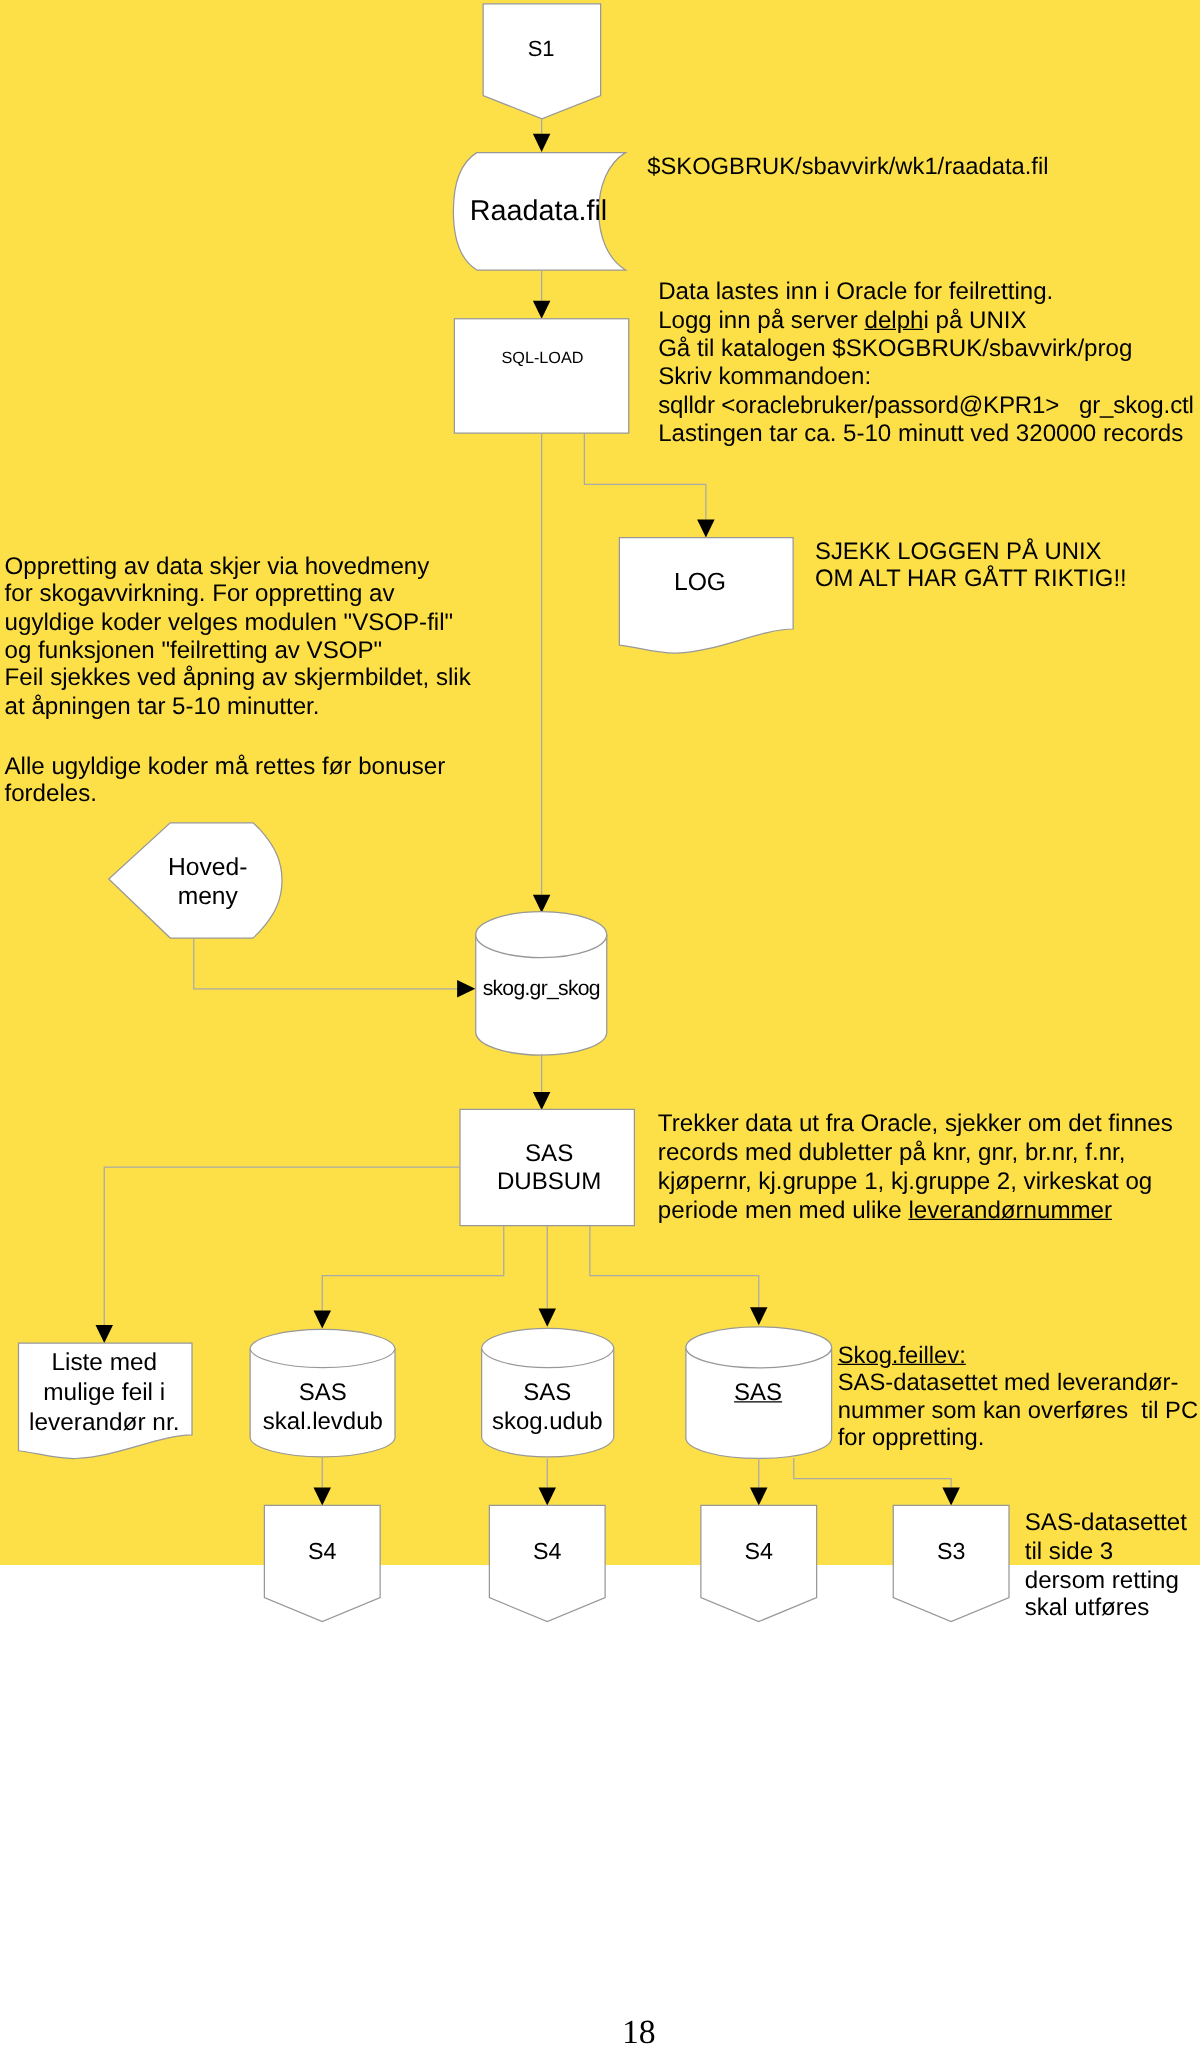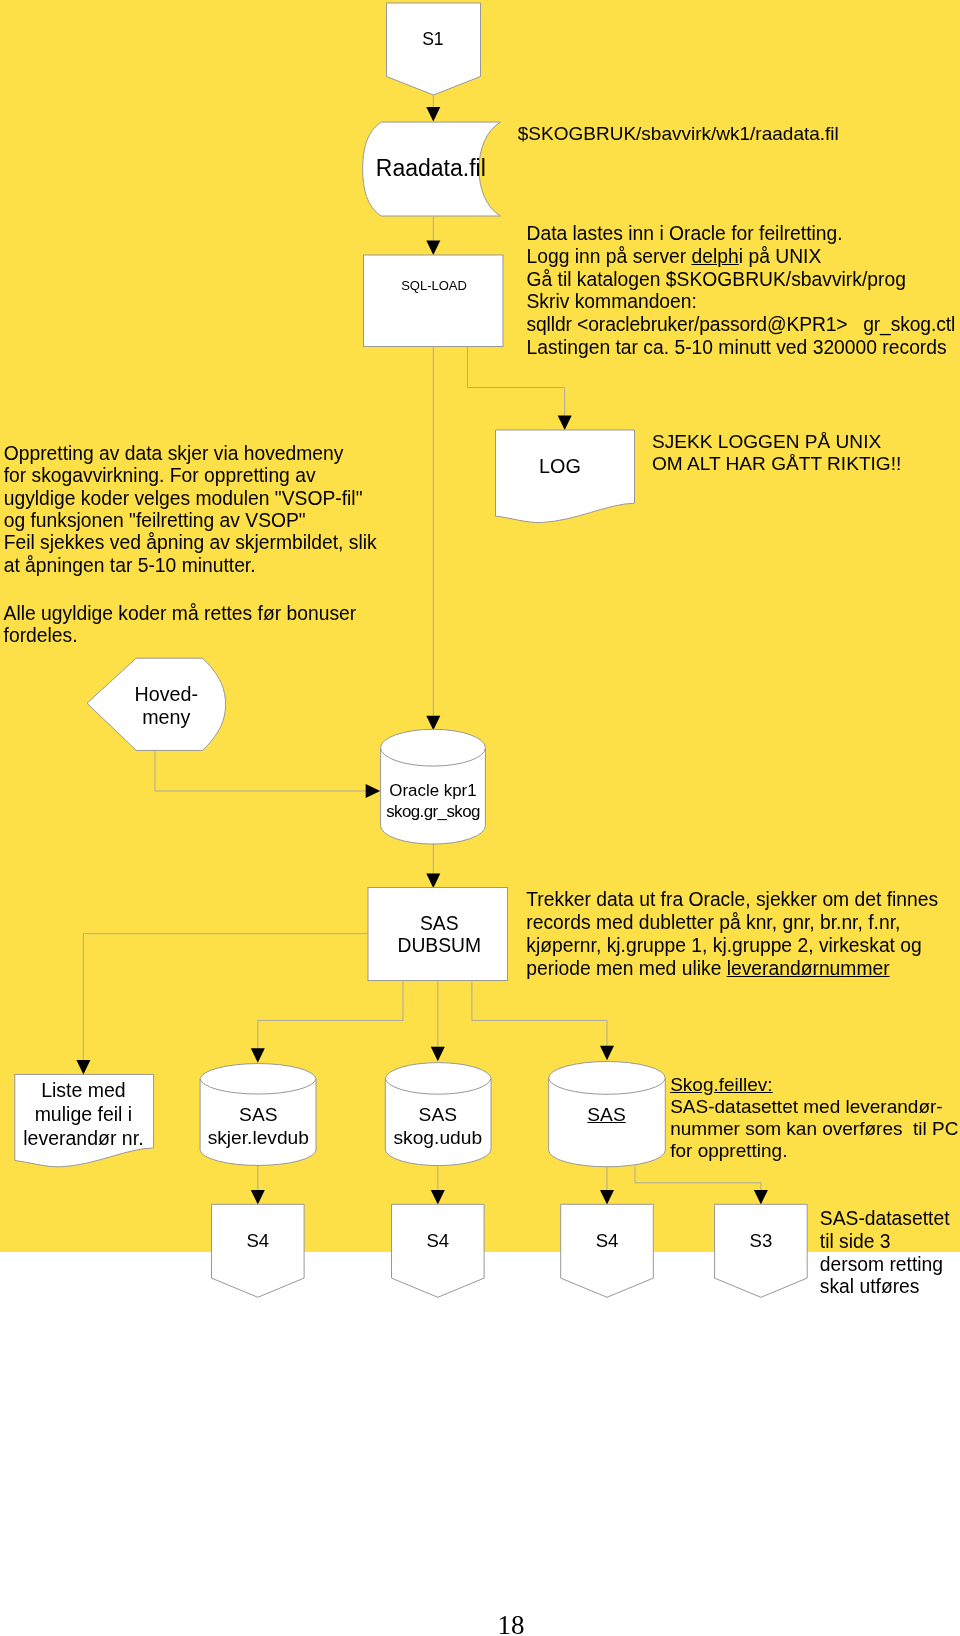--- a/index.html
+++ b/index.html
@@ -68,24 +68,24 @@
 <path class="sh" d="M 211.5 1204.3 L 304.1 1204.3 L 304.1 1278.1 L 257.8 1297.3 L 211.5 1278.1 Z"></path>
 <path class="sh" d="M 391.5 1204.3 L 484.1 1204.3 L 484.1 1278.1 L 437.8 1297.3 L 391.5 1278.1 Z"></path>
 <path class="sh" d="M 560.7 1204.3 L 653.3 1204.3 L 653.3 1278.1 L 607.0 1297.3 L 560.7 1278.1 Z"></path>
 <path class="sh" d="M 714.6 1204.3 L 807.2 1204.3 L 807.2 1278.1 L 760.9 1297.3 L 714.6 1278.1 Z"></path>
 </svg>
 <div class="lbl ctr" style="left:182.90px;top:28.92px;width:500px;font-size:17.6px;line-height:21.6px;"><div class="ln">S1</div></div>
 <div class="lbl ctr" style="left:180.80px;top:158.12px;width:500px;font-size:23px;line-height:21.0px;"><div class="ln">Raadata.fil</div></div>
 <div class="lbl ctr" style="left:184.00px;top:275px;width:500px;font-size:13px;line-height:21.6px;"><div class="ln">SQL-LOAD</div></div>
 <div class="lbl ctr" style="left:310px;top:455.43px;width:500px;font-size:19.8px;line-height:22.0px;"><div class="ln">LOG</div></div>
 <div class="lbl ctr" style="left:-83.80px;top:683.00px;width:500px;font-size:19.7px;line-height:22.8px;"><div class="ln">Hoved-</div><div class="ln">meny</div></div>
-<div class="lbl ctr" style="left:183.00px;top:780.02px;width:500px;font-size:16.9px;line-height:21.4px;"><div class="ln">Oracle kpr1</div><div class="ln" style="letter-spacing:-0.56px;">skog.gr_skog</div></div>
+<div class="lbl ctr" style="left:183.00px;top:780.02px;width:500px;font-size:16.9px;line-height:21.4px;"><div class="ln" style="letter-spacing:-0.56px;">skog.gr_skog</div></div>
 <div class="lbl ctr" style="left:189.30px;top:912.55px;width:500px;font-size:19.3px;line-height:22.7px;"><div class="ln">SAS</div><div class="ln">DUBSUM</div></div>
 <div class="lbl ctr" style="left:-166.60px;top:1079.17px;width:500px;font-size:19.5px;line-height:23.9px;"><div class="ln">Liste med</div><div class="ln">mulige feil i</div><div class="ln">leverandør nr.</div></div>
-<div class="lbl ctr" style="left:8.30px;top:1104.45px;width:500px;font-size:19.2px;line-height:22.5px;"><div class="ln">SAS</div><div class="ln">skjer.levdub</div></div>
+<div class="lbl ctr" style="left:8.30px;top:1104.45px;width:500px;font-size:19.2px;line-height:22.5px;"><div class="ln">SAS</div><div class="ln">skal.levdub</div></div>
 <div class="lbl ctr" style="left:187.80px;top:1104.45px;width:500px;font-size:19.2px;line-height:22.5px;"><div class="ln">SAS</div><div class="ln">skog.udub</div></div>
 <div class="lbl ctr" style="left:356.50px;top:1104.45px;width:500px;font-size:19.2px;line-height:22.5px;"><div class="ln"><span class="u">SAS</span></div></div>
 <div class="lbl ctr" style="left:7.80px;top:1229.95px;width:500px;font-size:18.6px;line-height:21.6px;"><div class="ln">S4</div></div>
 <div class="lbl ctr" style="left:187.80px;top:1229.95px;width:500px;font-size:18.6px;line-height:21.6px;"><div class="ln">S4</div></div>
 <div class="lbl ctr" style="left:357.00px;top:1229.95px;width:500px;font-size:18.6px;line-height:21.6px;"><div class="ln">S4</div></div>
 <div class="lbl ctr" style="left:510.90px;top:1229.95px;width:500px;font-size:18.6px;line-height:21.6px;"><div class="ln">S3</div></div>
 <div class="lbl" style="left:517.80px;top:123.20px;font-size:19.0px;line-height:22.8px;"><div class="ln">$SKOGBRUK/sbavvirk/wk1/raadata.fil</div></div>
 <div class="lbl" style="left:526.50px;top:223.25px;font-size:19.3px;line-height:22.7px;"><div class="ln">Data lastes inn i Oracle for feilretting.</div><div class="ln"><span>Logg inn på server </span><span class="u">delph</span><span>i på UNIX</span></div><div class="ln">Gå til katalogen $SKOGBRUK/sbavvirk/prog</div><div class="ln">Skriv kommandoen:</div><div class="ln" style="letter-spacing:-0.12px;">sqlldr &lt;oraclebruker/passord@KPR1&gt;   gr_skog.ctl</div><div class="ln">Lastingen tar ca. 5-10 minutt ved 320000 records</div></div>
 <div class="lbl" style="left:652.00px;top:431.02px;font-size:19.1px;line-height:22.3px;"><div class="ln">SJEKK LOGGEN PÅ UNIX</div><div class="ln">OM ALT HAR GÅTT RIKTIG!!</div></div>
 <div class="lbl" style="left:3.70px;top:442.75px;font-size:19.3px;line-height:22.4px;"><div class="ln">Oppretting av data skjer via hovedmeny</div><div class="ln">for skogavvirkning. For oppretting av</div><div class="ln">ugyldige koder velges modulen "VSOP-fil"</div><div class="ln">og funksjonen "feilretting av VSOP"</div><div class="ln">Feil sjekkes ved åpning av skjermbildet, slik</div><div class="ln">at åpningen tar 5-10 minutter.</div></div>

